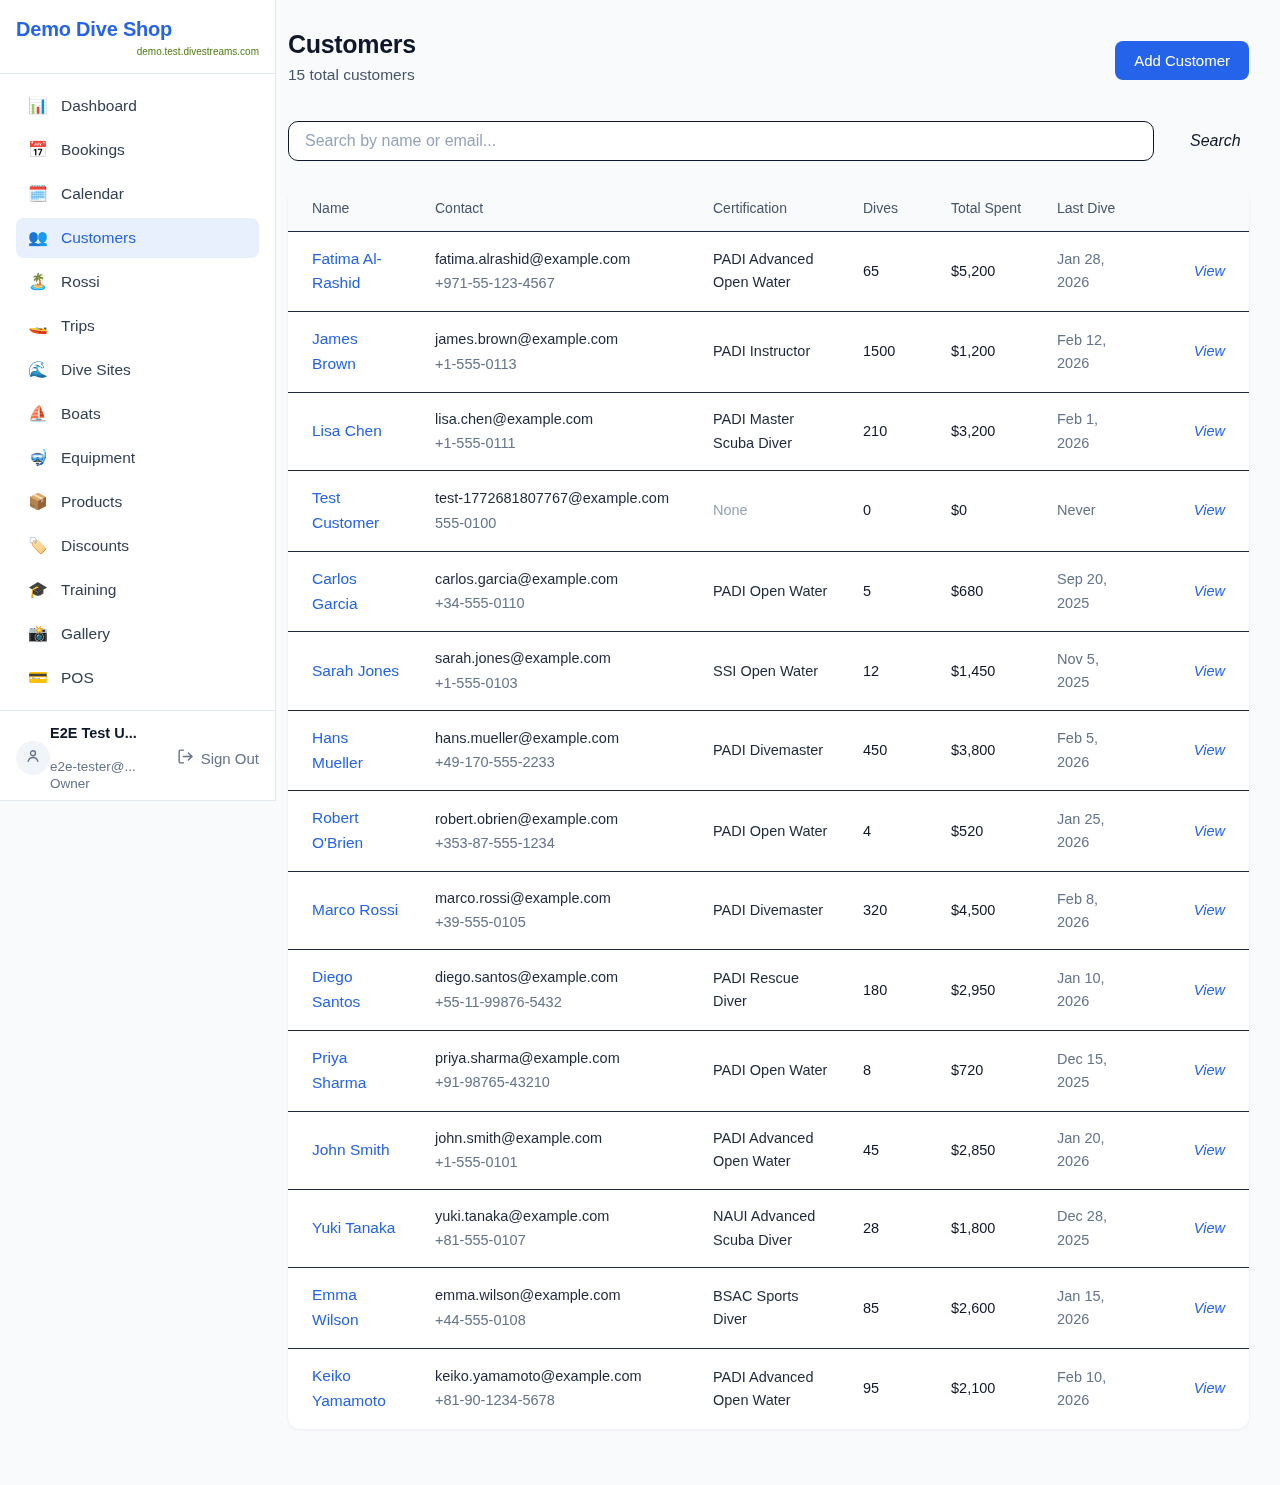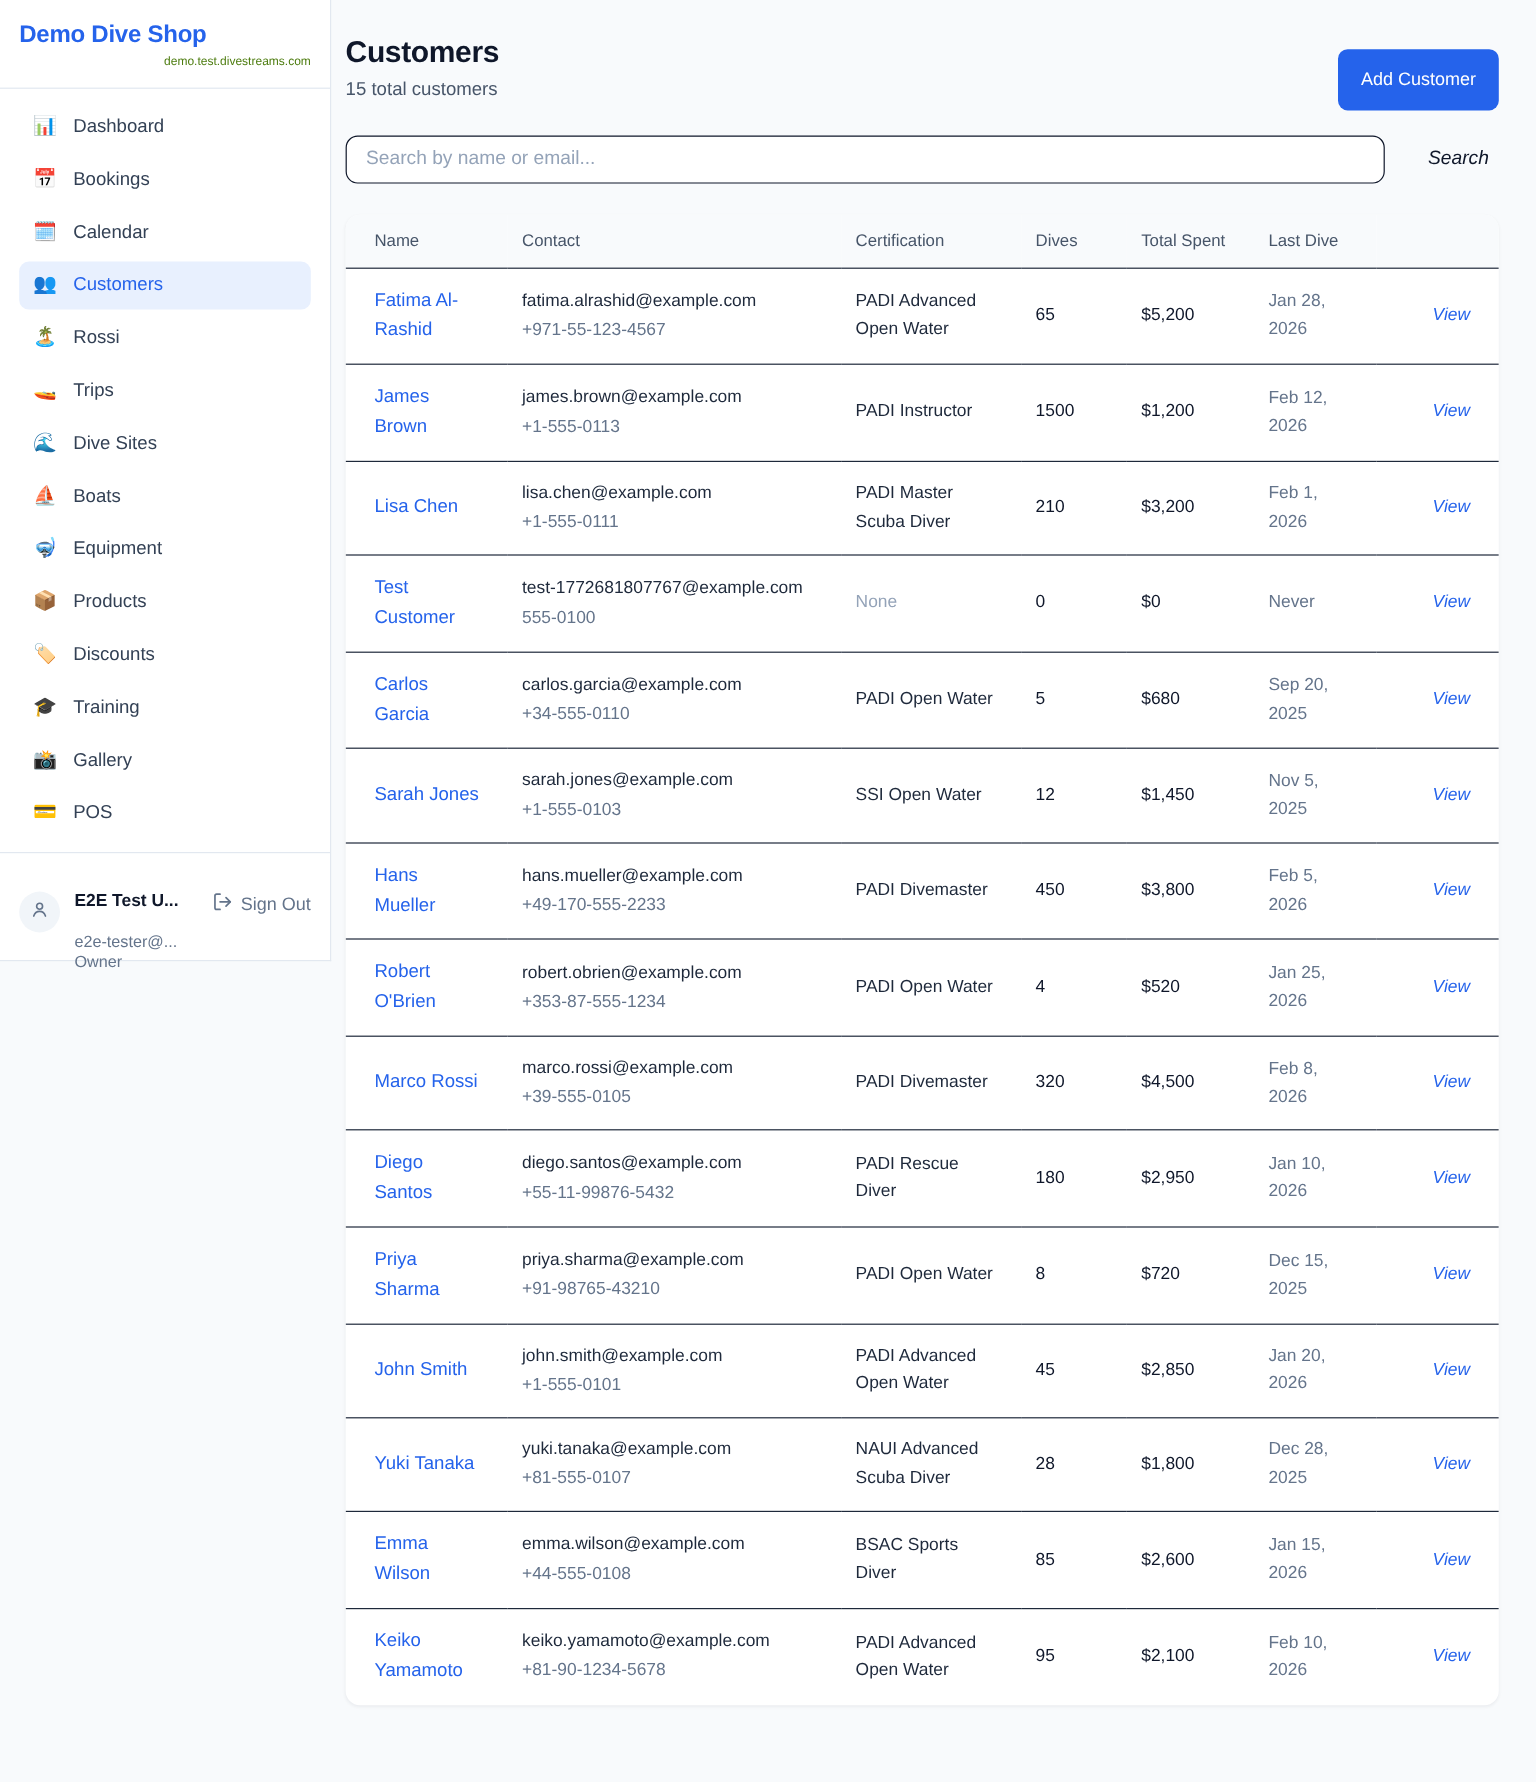--- a/index.html
+++ b/index.html
@@ -59,24 +59,24 @@
   }
   .nav-icon {
     width: 20px;
     font-size: 16px;
     line-height: 1;
     text-align: center;
     flex: 0 0 20px;
   }
   .sidebar-footer {
     border-top: 1px solid #e2e8f0;
-    padding: 32px 16px;
+    padding: 14px 16px;
     display: flex;
-    align-items: flex-start;
-    gap: 12px;
+    align-items: center;
+    gap: 0;
   }
   .avatar {
     width: 34px; height: 34px;
     flex: 0 0 34px;
     border-radius: 50%;
     background: #f1f5f9;
     display: flex;
     align-items: center;
     justify-content: center;
   }
@@ -104,32 +104,32 @@
     align-items: flex-start;
     justify-content: space-between;
   }
   .page-title { font-size: 25px; font-weight: 700; color: #0f172a; letter-spacing: -0.3px; }
   .page-subtitle { font-size: 15.5px; color: #475569; margin-top: 7px; }
   .btn-primary {
     background: #2563eb;
     color: #ffffff;
     border: none;
     border-radius: 8px;
-    height: 51px;
+    height: 39px;
     padding: 0 19px;
     font-size: 15px;
     font-weight: 500;
     font-family: inherit;
     cursor: pointer;
     margin-top: 11px;
   }
   .search-row {
     display: flex;
     align-items: center;
-    margin-top: 21px;
+    margin-top: 37px;
   }
   .search-input {
     flex: 0 0 866px;
     width: 866px;
     height: 40px;
     border: 1px solid #0f172a;
     border-radius: 10px;
     padding: 0 16px;
     font-size: 16px;
     font-family: inherit;

